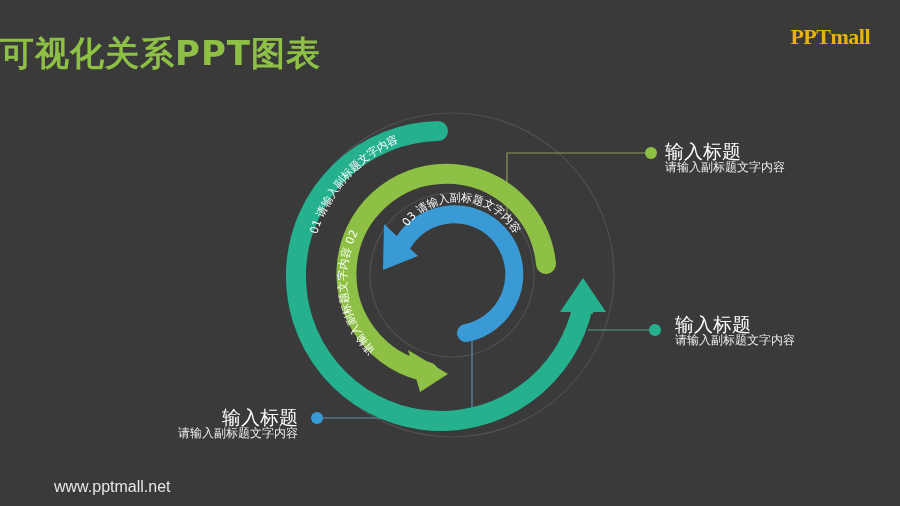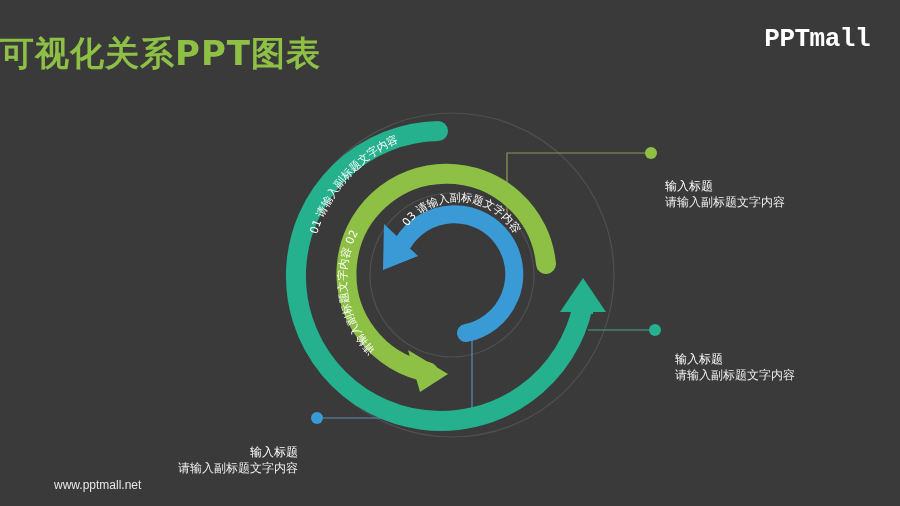--- a/index.html
+++ b/index.html
@@ -9,31 +9,31 @@
       font-family: "DejaVu Sans", "Liberation Sans", sans-serif;
       position: relative;
     }
     .title {
       position: absolute; left: 0; right: 0; top: 31px;
       text-align: left; color: #8dc044;
       font-size: 34px; font-weight: bold; letter-spacing: 1px;
     }
     .logo {
       position: absolute; right: 30px; top: 24px;
-      color: #ffffff; font-size: 26px; font-weight: bold;
-      font-family: Liberation Mono, monospace; letter-spacing: -0.5px;
+      color: #eab308; font-size: 22px; font-weight: bold;
+      font-family: Liberation Serif, serif; letter-spacing: -0.5px;
     }
     .footer {
       position: absolute; left: 54px; top: 478px;
-      color: #e6e6e6; font-size: 12px;
+      color: #e6e6e6; font-size: 16px;
       font-family: "Liberation Sans", sans-serif;
     }
     svg.diagram { position: absolute; left: 0; top: 0; }
     .callout { position: absolute; color: #ffffff; }
-    .callout .head { font-size: 12px; line-height: 20px; margin-top: 35px; }
+    .callout .head { font-size: 19px; line-height: 20px; }
     .callout .sub { font-size: 12px; line-height: 13px; color: #f0f0f0; }
     .callout.right { text-align: left; }
     .callout.left { text-align: right; }
   </style>
 </head>
 <body>
 
 <div class="title">可视化关系PPT图表</div>
 <div class="logo">PPTmall</div>
 <div class="footer">www.pptmall.net</div>

